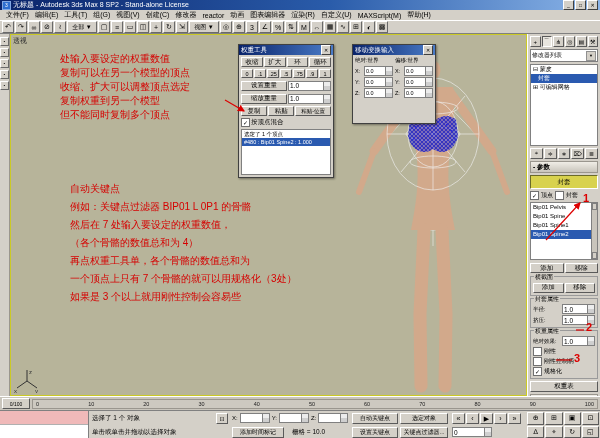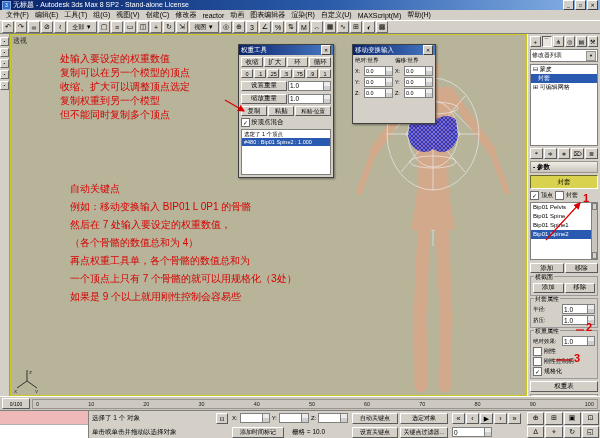--- a/index.html
+++ b/index.html
@@ -257,26 +257,26 @@
 
   <div>处输入要设定的权重数值</div>
       <div>复制可以在另一个模型的顶点</div>
       <div>收缩、扩大可以调整顶点选定</div>
       <div>复制权重到另一个模型</div>
       <div>但不能同时复制多个顶点</div>
     </div>
   <div class="anno anno2" style="left:70px;top:180px">
 
   <div>自动关键点</div>
-      <div>例如：移动变换输入 BIP01 L 0P1 的骨骼</div>
+      <div>例如：关键点过滤器 BIP01 L 0P1 的骨骼</div>
       <div>然后在 7 处输入要设定的权重数值，</div>
       <div>（各个骨骼的数值总和为 4）</div>
       <div>再点权重工具单，各个骨骼的数值总和为</div>
       <div>一个顶点上只有 7 个骨骼的就可以用规格化（3处）</div>
-      <div>如果是 9 个以上就用刚性控制会容易些</div>
+      <div>如果是 3 个以上就用刚性控制会容易些</div>
     </div>
 
   <div class="dlg" style="left:238px;top:44px;width:96px;height:134px">
     <div class="dtitle">
       <span class="dt">权重工具</span>
       <span class="dclose">✕</span>
     </div>
     <div class="dbody">
       <div class="row" style="height:10px">
 

